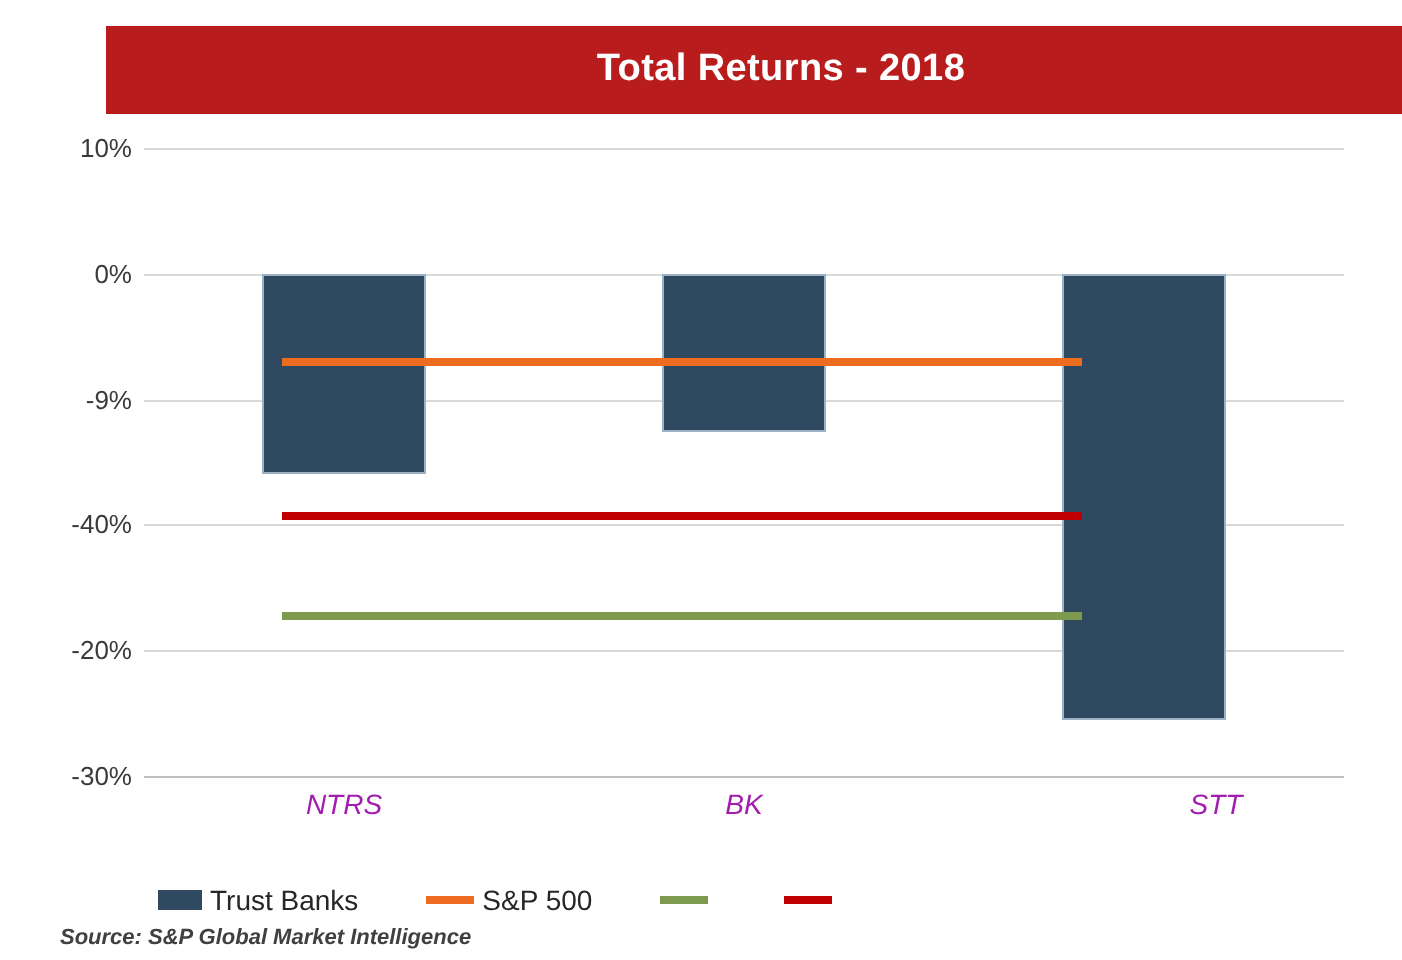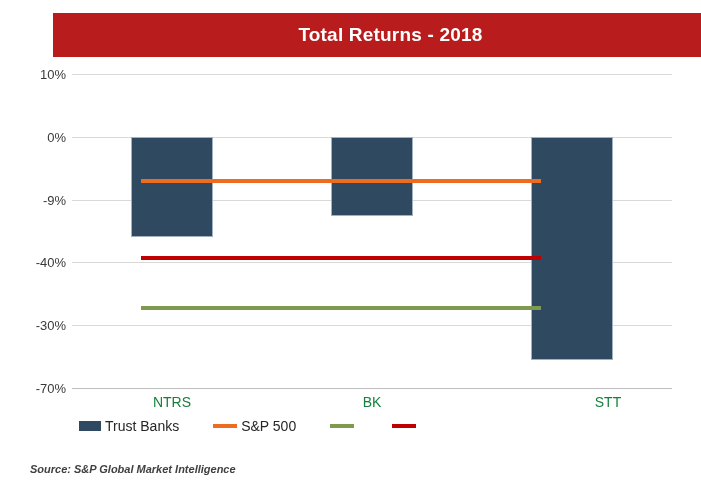--- a/index.html
+++ b/index.html
@@ -62,29 +62,30 @@
   }
   .refline{
     position:absolute;
     height:4px;
   }
   .xtick-label{
     position:absolute;
     top:394px;
     text-align:center;
     font-size:14px;
-    color:#15803d;
+    color:#a21caf;
     transform:translateX(-50%);
     white-space:nowrap;
+    font-style:italic;
   }
 
   
   .legend{
     position:absolute;
-    left:52px;top:416px;
+    left:52px;top:440px;
     width:620px;height:20px;
     display:flex;align-items:center;padding-left:27px;
   }
   .legend-item{
     display:flex;align-items:center;
     margin-right:34px;
     white-space:nowrap;
   }
   .legend-swatch-bar{
     width:22px;height:10px;
@@ -117,22 +118,22 @@
   <div class="title-bar">
     <span class="title-text">Total Returns - 2018</span>
   </div>
 
   <div class="plot-wrap">
     <div class="ytick-holder" id="ytick-holder">
         <div class="ytick-label" style="top: 0px;">10%</div>
         <div class="ytick-label" style="top: 62.8px;">0%</div>
         <div class="ytick-label" style="top: 125.6px;">-9%</div>
         <div class="ytick-label" style="top: 188.4px;">-40%</div>
-        <div class="ytick-label" style="top: 251.2px;">-30%</div>
-        <div class="ytick-label" style="top: 314px;">-70%</div>
+        <div class="ytick-label" style="top: 251.2px;">-20%</div>
+        <div class="ytick-label" style="top: 314px;">-30%</div>
       </div>
     <div class="plot-area" id="plot-area">
         <div class="gridline" style="top: 0px;"></div>
         <div class="gridline" style="top: 62.8px;"></div>
         <div class="gridline" style="top: 125.6px;"></div>
         <div class="gridline" style="top: 188.4px;"></div>
         <div class="gridline" style="top: 251.2px;"></div>
         <div class="gridline axis-bottom" style="top: 314px;"></div>
         <div class="bar" style="left: 59px; top: 62.8px; width: 82px; height: 100.48px; background: rgb(47, 73, 97);"></div>
         <div class="bar" style="left: 259px; top: 62.8px; width: 82px; height: 79.128px; background: rgb(47, 73, 97);"></div>

